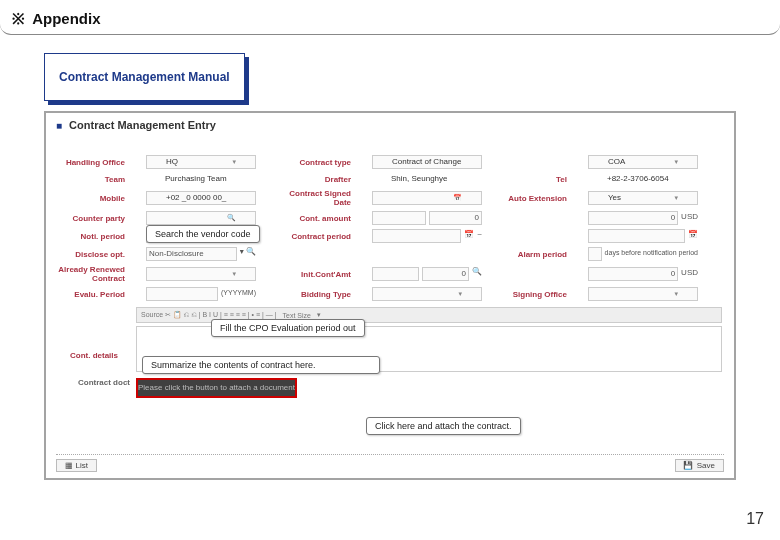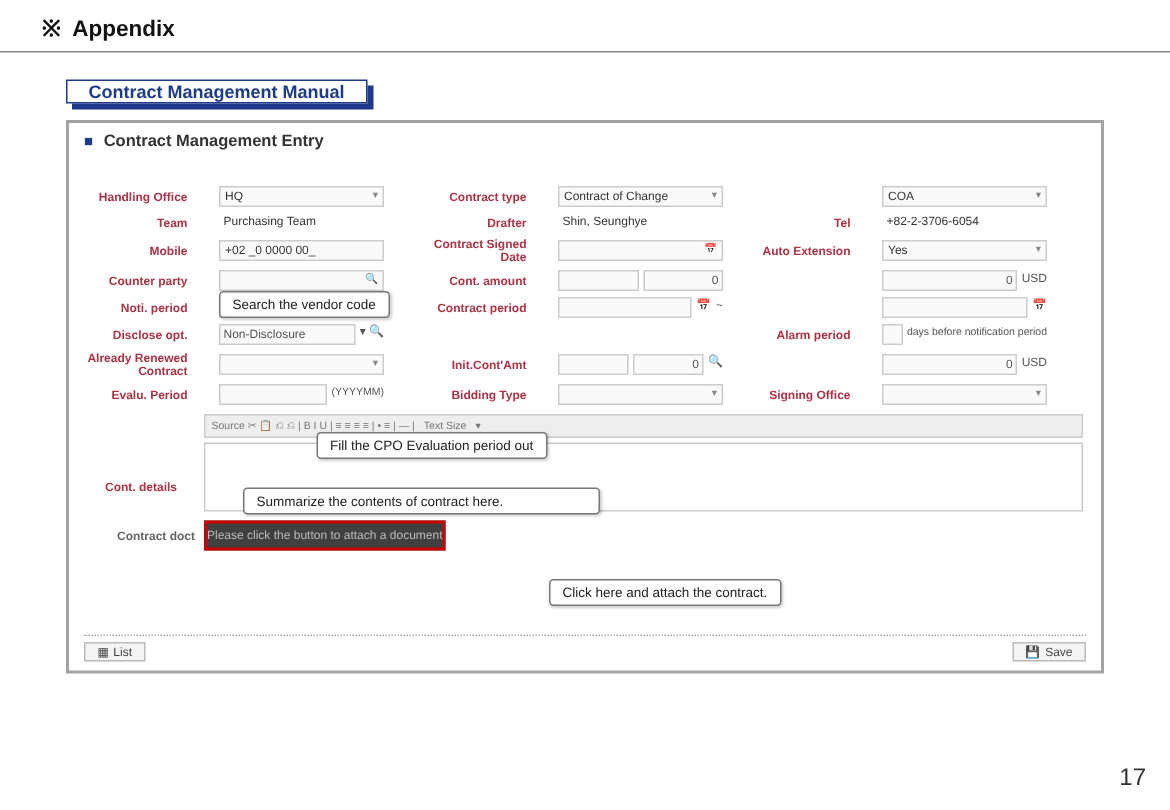--- a/index.html
+++ b/index.html
@@ -6,36 +6,37 @@
     margin: 0;
     padding: 0;
     font-family: Arial, sans-serif;
     background: #fff;
     width: 780px;
     height: 540px;
     position: relative;
     overflow: hidden;
   }
   .page-title-row {
-    padding: 8px 28px 6px 28px;
+    padding: 8px 28px 6px 12px;
     border-bottom: 1px solid #888;
     font-size: 15px;
     font-weight: bold;
     color: #111;
+    border-radius: 11px;
   }
   .appendix-sym { margin-right: 4px; }
   .tab {
     margin: 18px 0 0 44px;
     display: inline-block;
     background: #fff;
     border: 1px solid #1e3a8a;
     color: #1e3a8a;
     font-size: 12px;
     font-weight: bold;
-    padding: 0 14px;
+    padding: 16px 14px;
     box-shadow: 4px 4px 0 #1e3a8a;
   }
   .screen {
     margin: 10px 44px 0 44px;
     border: 2px solid #a3a3a3;
     background: #fff;
     height: 365px;
     position: relative;
     font-size: 9px;
     color: #555;
@@ -64,21 +65,21 @@
     padding-right: 3px;
   }
   .lbl.gray { color: #666; }
   .val {
     font-size: 8px;
     color: #333;
     border: 1px solid #ccc;
     background: #fafafa;
     height: 12px;
     line-height: 12px;
-    padding: 0 3px;
+    padding: 0 19px;
     overflow: hidden;
     white-space: nowrap;
   }
   .val.noborder { border: none; background: none; }
   .val.drop::after {
     content: "▾";
     float: right;
     color: #888;
     font-size: 7px;
   }
@@ -121,21 +122,21 @@
     margin: 3px 12px 0 90px;
     border: 1px solid #ccc;
     height: 36px;
     background:#fff;
     font-size:8px;
     padding:4px;
   }
   .attach-row {
     margin: 6px 12px 0 12px;
     display:flex;
-    align-items:center;
+    align-items:flex-start;
     gap:6px;
   }
   .attach-row .albl { font-size:8px; color:#666; font-weight:bold; width:72px; text-align:right; }
   .attach-box {
     display:inline-block;
     border: 2px solid #c00;
     padding: 2px 0;
     font-size: 8px;
     color:#bbb;
     background:#404040;
@@ -294,20 +295,20 @@
       <span>List</span>
     </div>
     <div class="bottom-btn">
       <span>💾</span>
       <span>Save</span>
     </div>
   </div>
 
   <div class="callout" style="left:165px; top:206px;">Fill the CPO Evaluation period out</div>
   <div class="callout" style="left:100px; top:112px;">Search the vendor code</div>
-  <div class="callout" style="left:116px; top:243px; width:220px;">Summarize the contents of contract here.</div>
+  <div class="callout" style="left:96px; top:243px; width:220px;">Summarize the contents of contract here.</div>
   <div class="callout" style="left:320px; top:304px;">Click here and attach the contract.</div>
 </div>
 
 <div class="page-num">17</div>
 
 
 
 
 </body></html>

